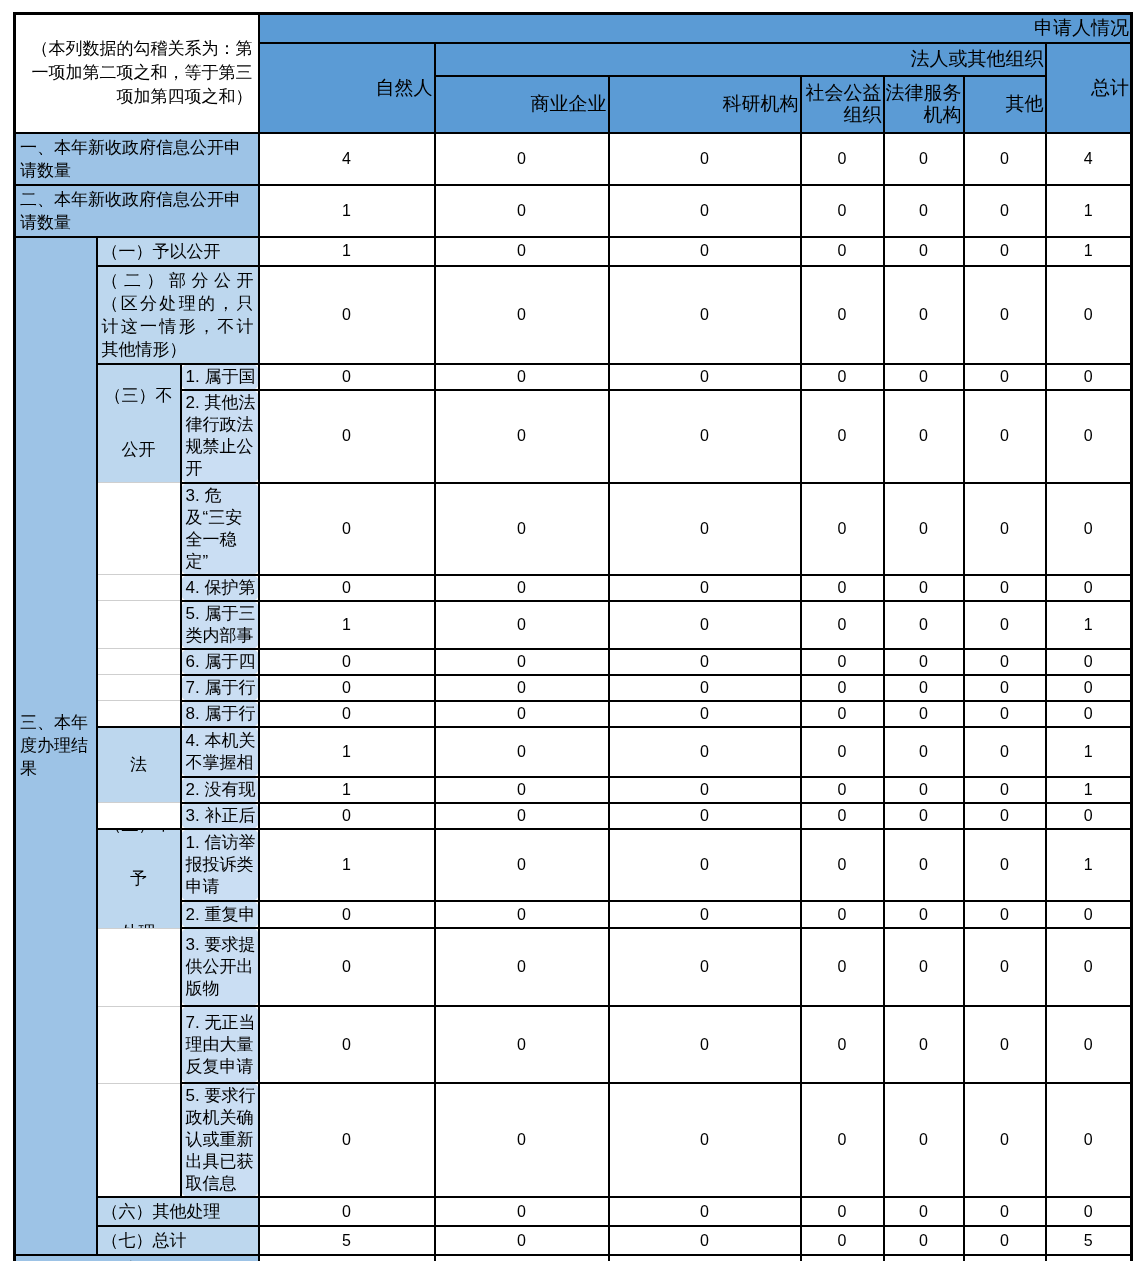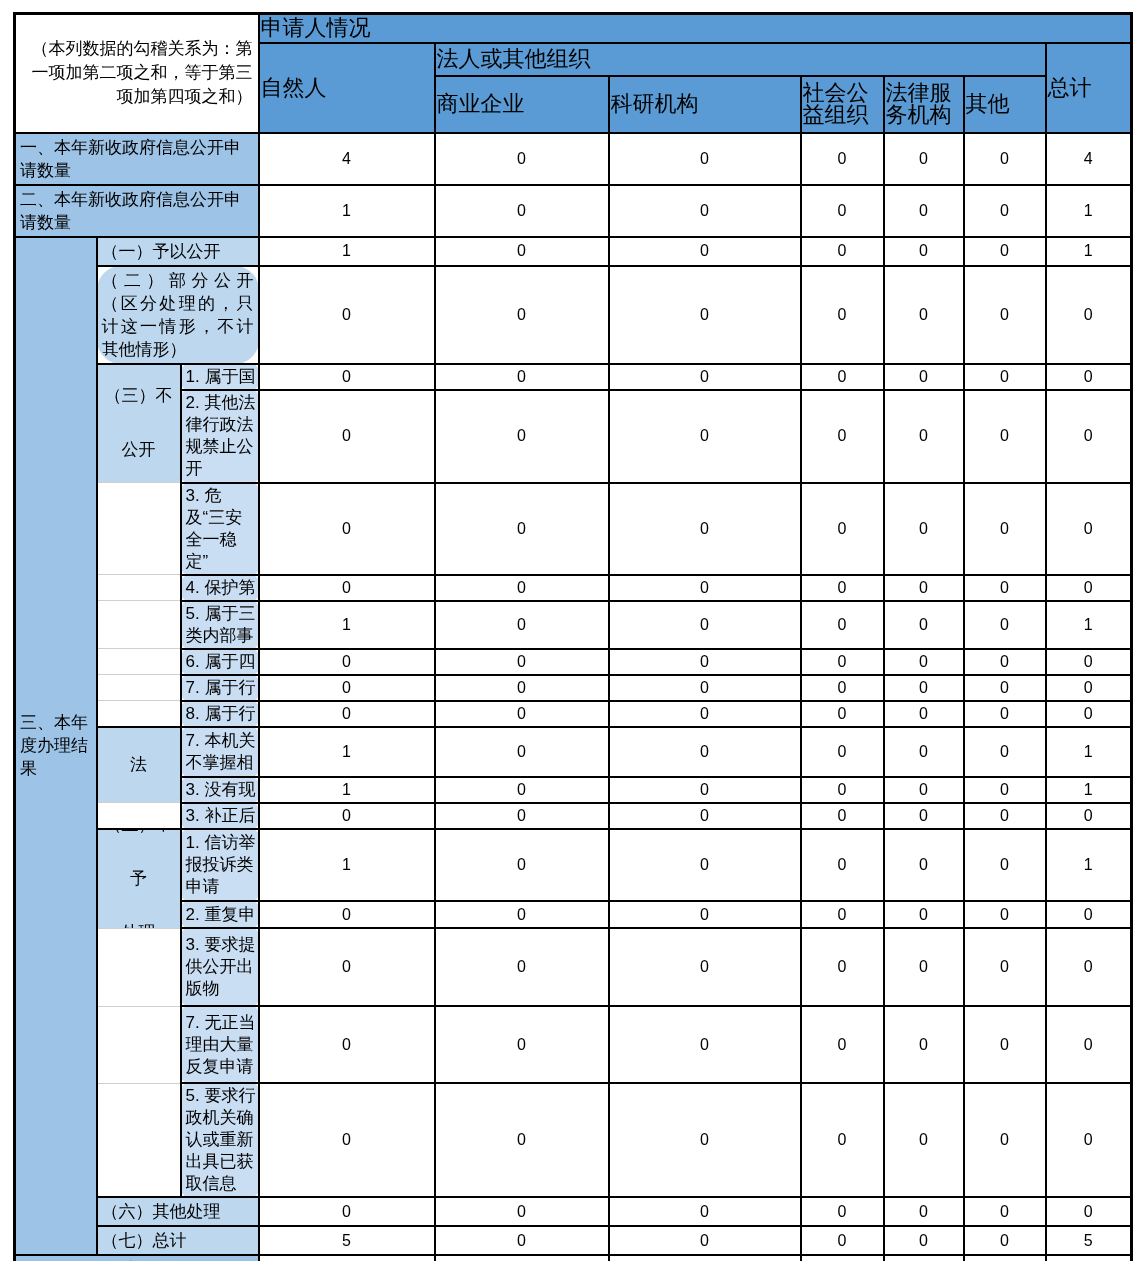--- a/index.html
+++ b/index.html
@@ -1,28 +1,28 @@
 <!DOCTYPE html>
 <html><head>
 <meta charset="utf-8">
 <style>
   html,body{margin:0;padding:0;background:#fff;}
   body{width:1139px;height:1261px;position:relative;font-family:"Liberation Sans",sans-serif;color:#000;}
   .wrap{position:absolute;left:13px;top:12px;}
   table{border-collapse:collapse;border:3px solid #000;table-layout:fixed;}
   td{border:2px solid #000;overflow:hidden;word-break:break-all;}
   
-  .hdr{background:#5B9BD5;text-align:left;vertical-align:middle;font-size:22px;line-height:22px;}
+  .hdr{background:#5B9BD5;text-align:right;vertical-align:middle;font-size:19px;line-height:22px;}
   .note{background:#ffffff;font-size:17px;line-height:24px;padding:2px 5px;vertical-align:middle;text-align:right;}
   .dark{background:#9DC3E6;}
   .cat{background:#BDD7EE;}
   .sub{background:#CADEF3;border-radius:8px;}
   .rowlabel{font-size:17px;line-height:23px;padding:2px 4px;vertical-align:middle;text-align:left;}
   .sublabel{font-size:17px;line-height:22px;padding:1px 1px 1px 4px;vertical-align:middle;text-align:left;}
-  .justify{text-align:justify;text-justify:inter-ideograph;border-radius:24px;}
+  .justify{text-align:justify;text-justify:inter-ideograph;}
   .val{font-size:16px;text-align:center;vertical-align:middle;background:#fff;}
   .spacer{background:#fff;border-top:1px solid #CFCFCF;border-bottom:1px solid #CFCFCF;border-left:2px solid #000;border-right:2px solid #000;}
   .nb{border-bottom:1px solid #CFCFCF;}
   .distbox{display:flex;flex-direction:column;justify-content:center;align-items:center;font-size:17px;line-height:22px;gap:32px;}
 </style>
 </head>
 <body>
 
 <div class="wrap">
 <table>
@@ -193,31 +193,31 @@
         </tr>
 
   <tr style="height:50px">
     <td class="cat nb" rowspan="2">
       <div class="distbox" style="height:70px">
         <div>（四）无</div>
         <div>法</div>
         <div>提供</div>
       </div>
     </td>
-    <td class="sub sublabel">7. 本机关不掌握相</td>
+    <td class="sub sublabel">4. 本机关不掌握相</td>
   <td class="val">1</td>
           <td class="val">0</td>
           <td class="val">0</td>
           <td class="val">0</td>
           <td class="val">0</td>
           <td class="val">0</td>
           <td class="val">1</td>
         </tr>
   <tr style="height:26px">
-    <td class="sub sublabel">3. 没有现</td>
+    <td class="sub sublabel">2. 没有现</td>
   <td class="val">1</td>
           <td class="val">0</td>
           <td class="val">0</td>
           <td class="val">0</td>
           <td class="val">0</td>
           <td class="val">0</td>
           <td class="val">1</td>
         </tr>
   <tr style="height:25px">
     <td class="spacer"></td>

